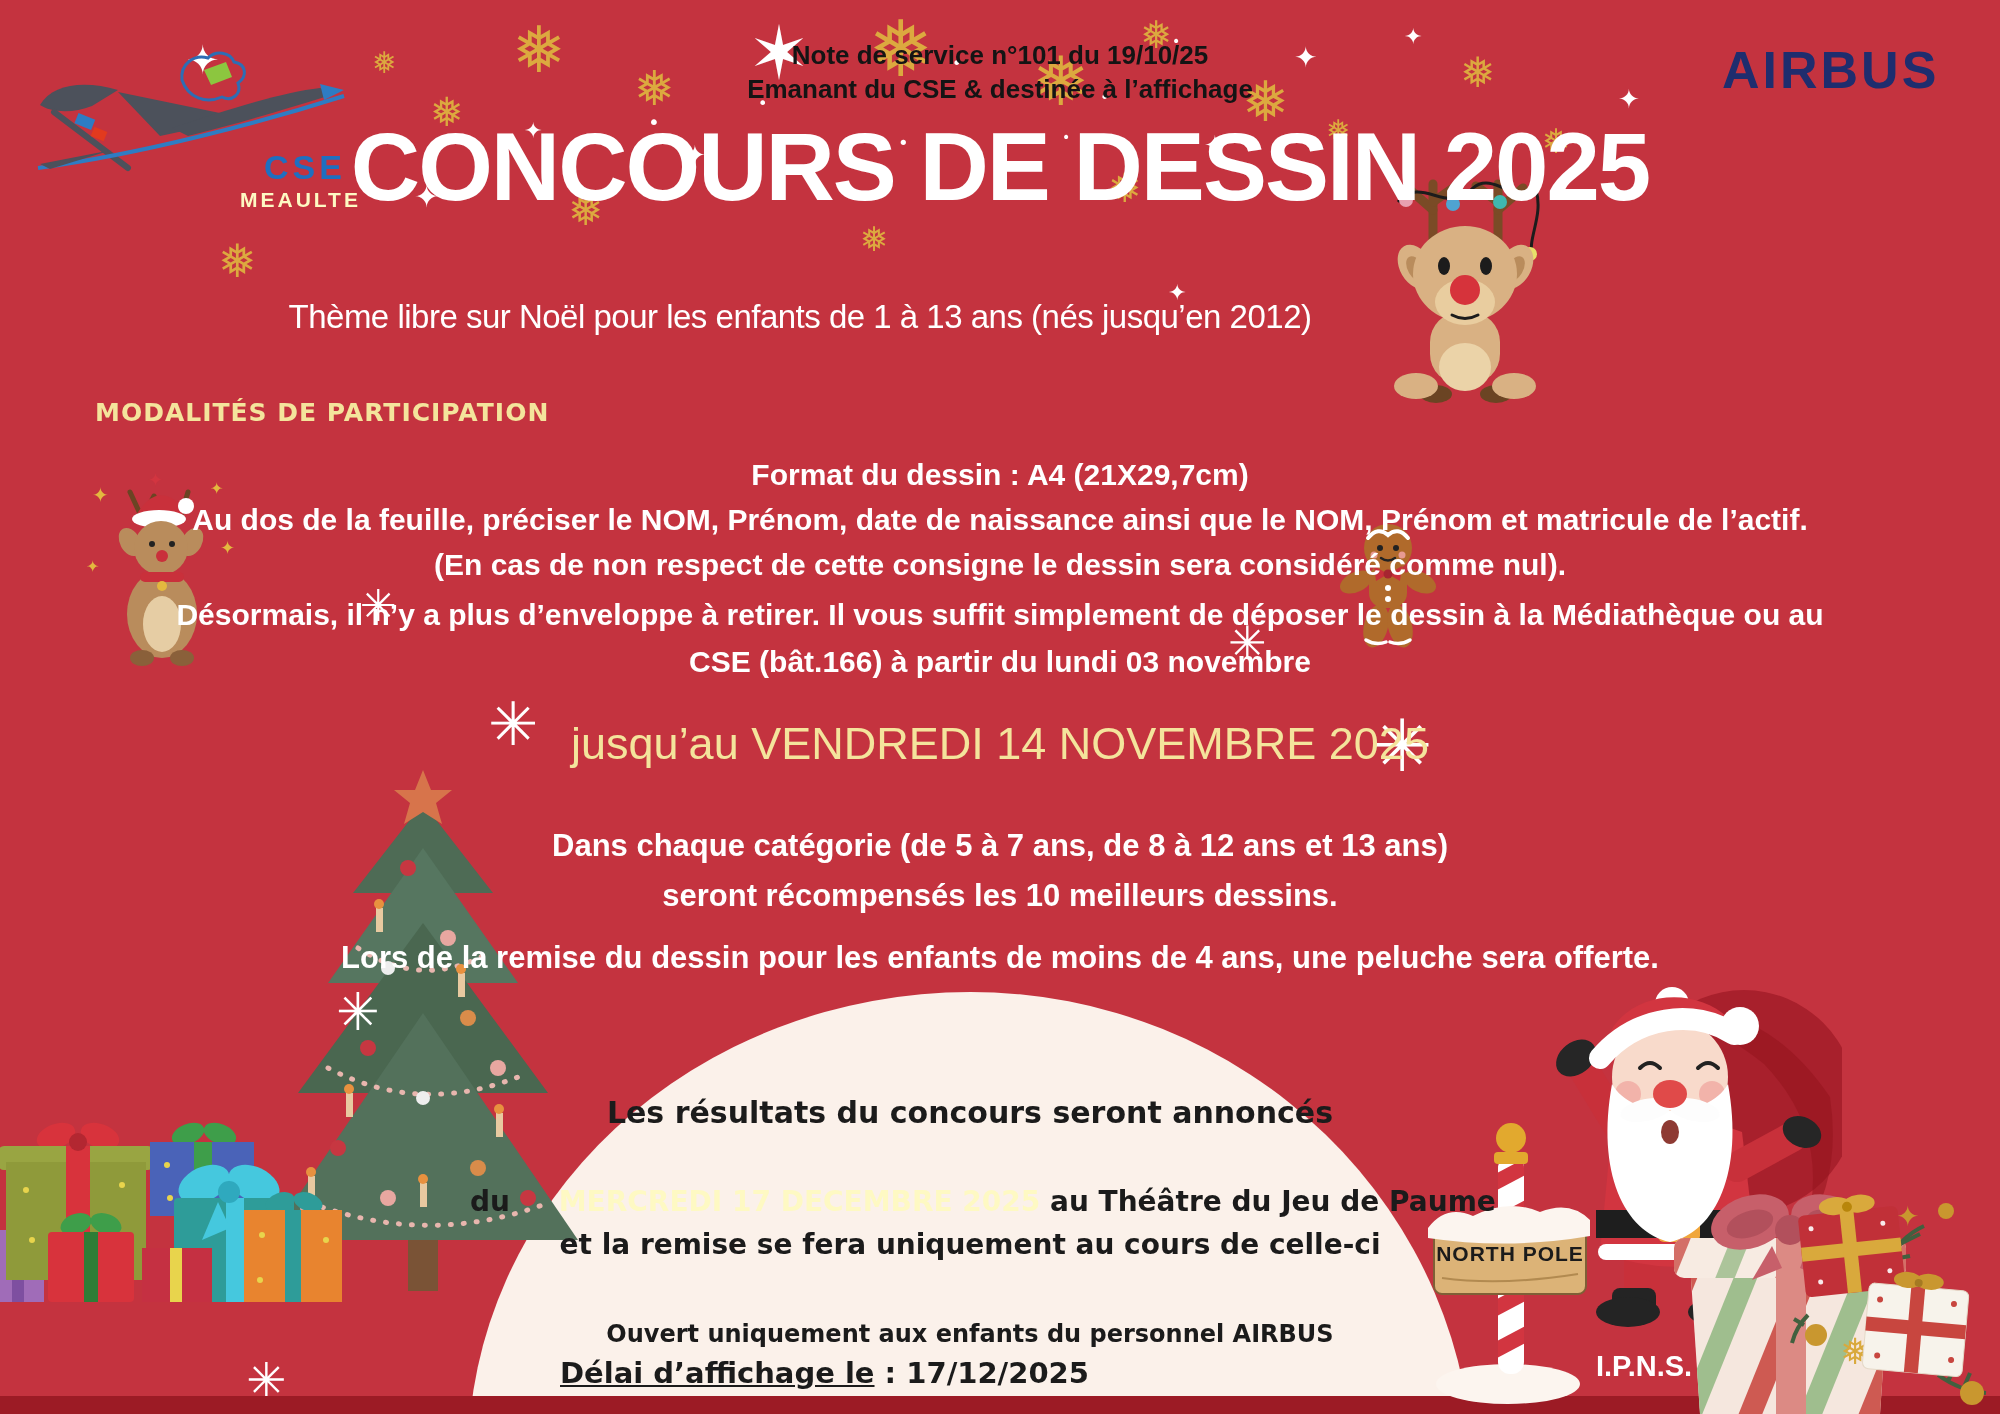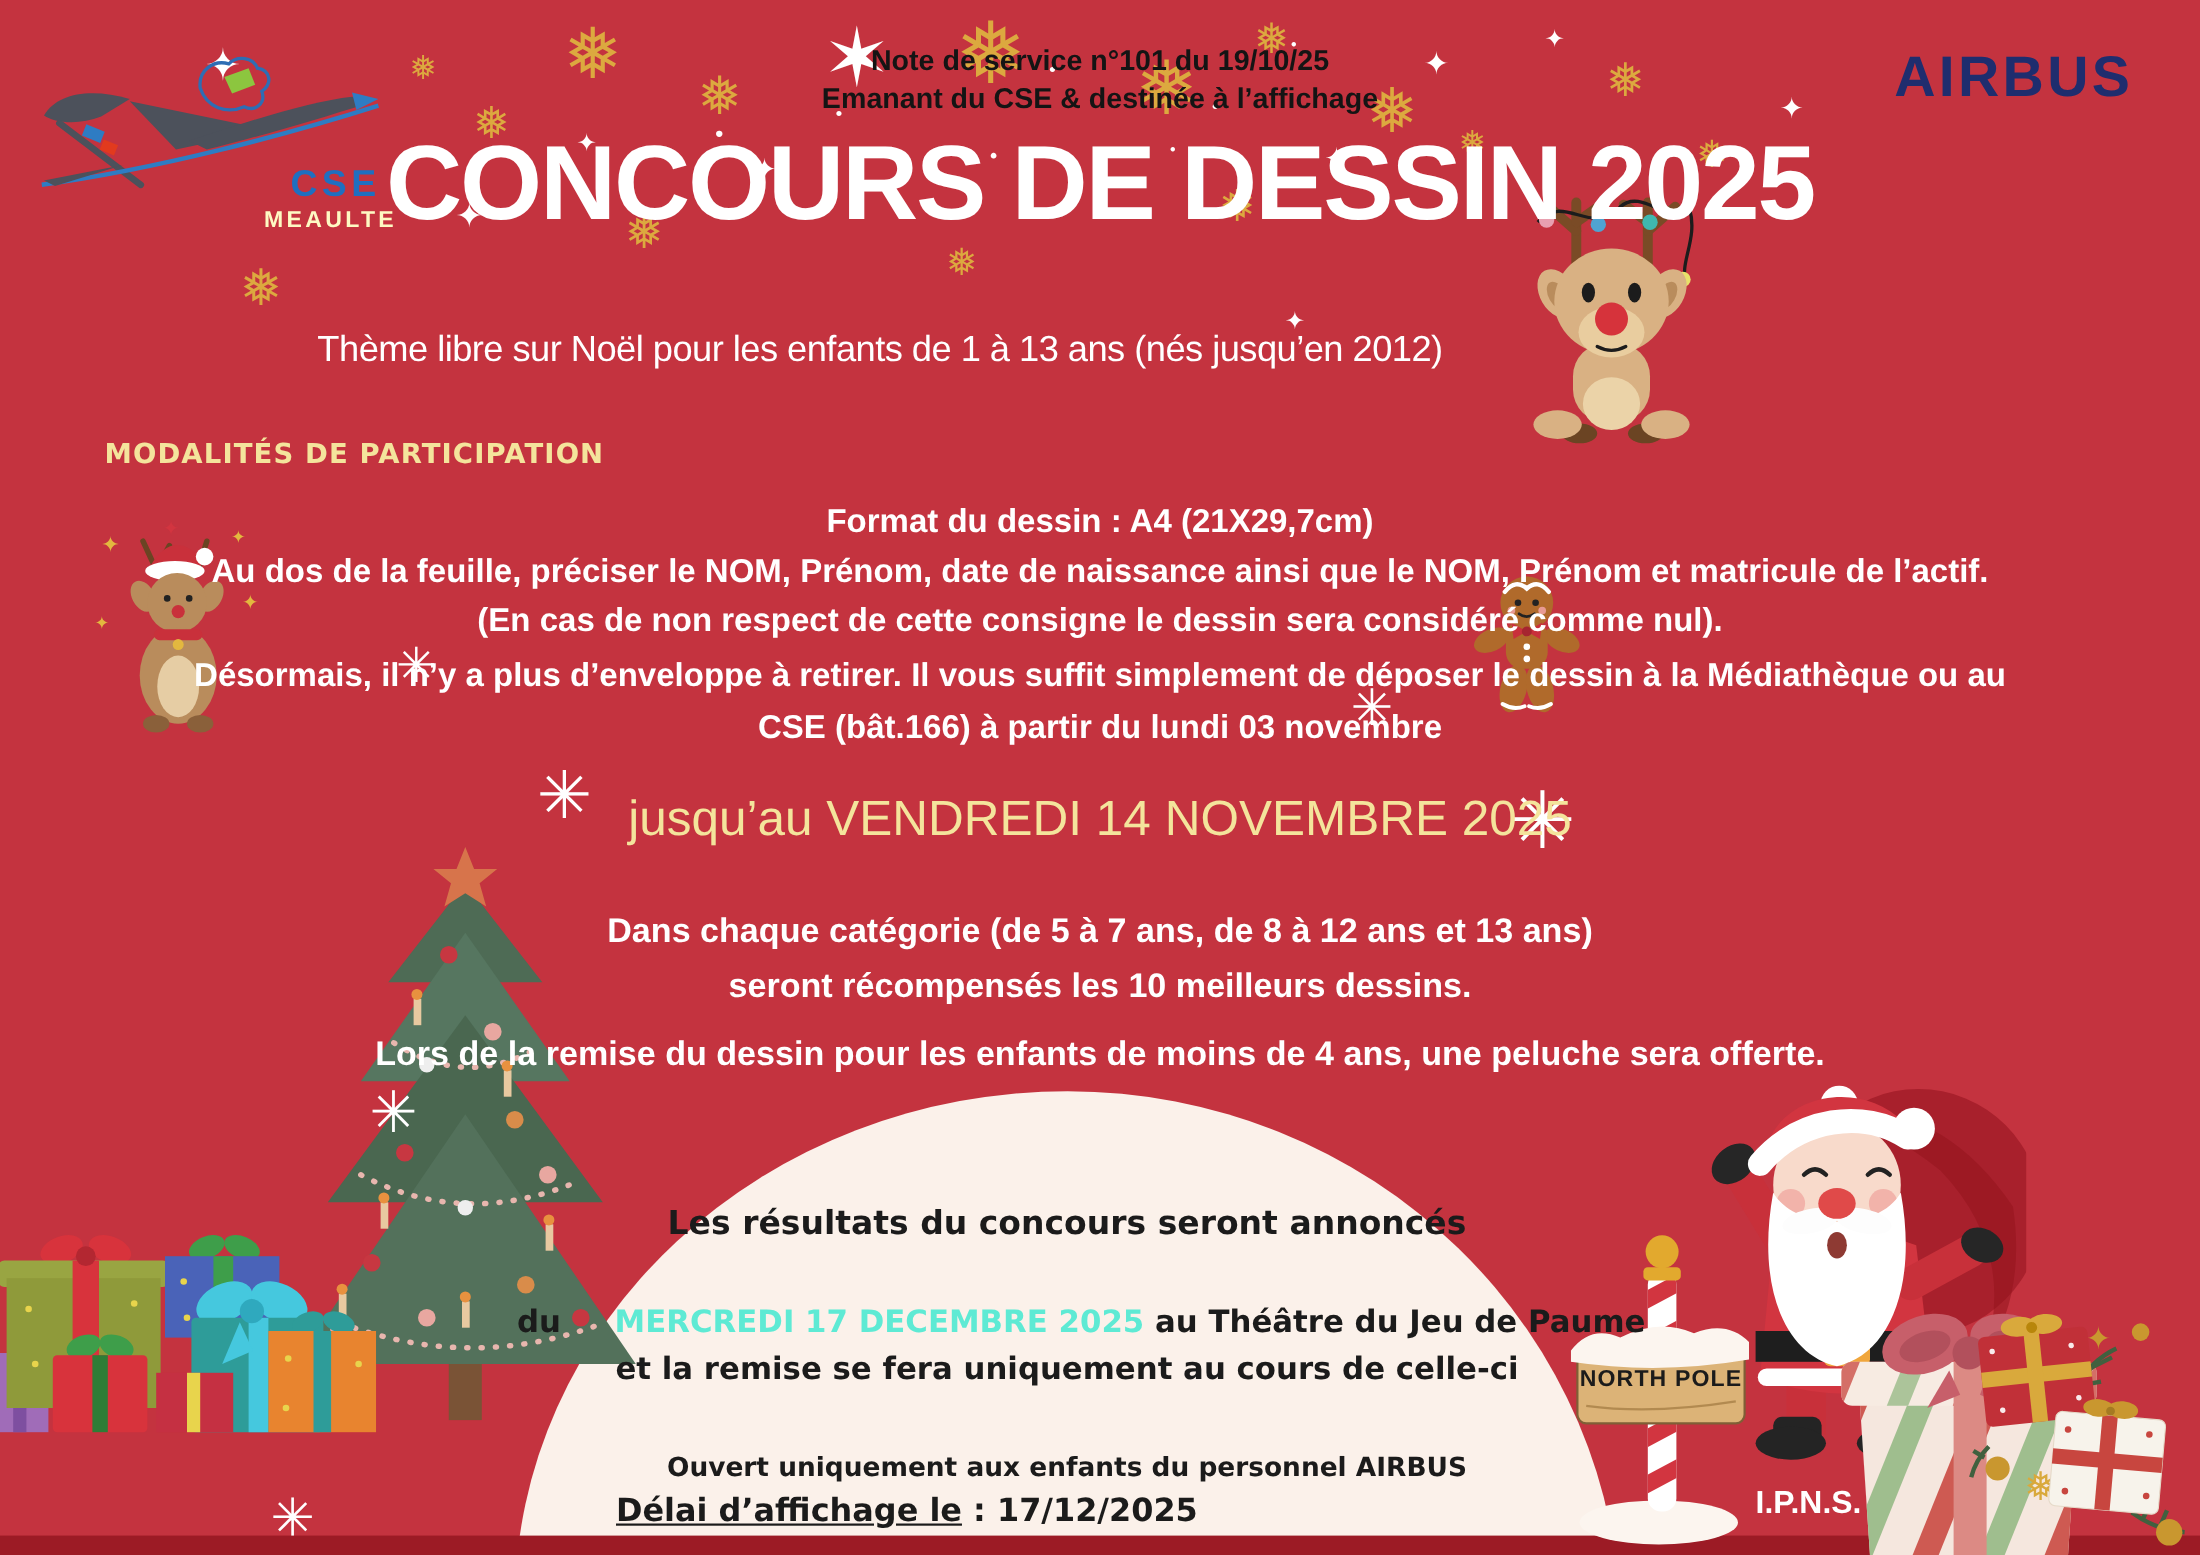--- a/index.html
+++ b/index.html
@@ -103,21 +103,21 @@
   <div class="t ctr wb" style="top:645px;font-size:30px;">CSE (bât.166) à partir du lundi 03 novembre</div>
 
   <div class="t ctr yellow" style="top:718px;font-size:45px;font-weight:normal;">jusqu’au VENDREDI 14 NOVEMBRE 2025</div>
 
   <div class="t ctr wb" style="top:828px;font-size:31px;">Dans chaque catégorie (de 5 à 7 ans, de 8 à 12 ans et 13 ans)</div>
   <div class="t ctr wb" style="top:878px;font-size:31px;">seront récompensés les 10 meilleurs dessins.</div>
   <div class="t ctr wb" style="top:940px;font-size:31px;">Lors de la remise du dessin pour les enfants de moins de 4 ans, une peluche sera offerte.</div>
 
   <div class="t blobline comic" style="top:1095px;font-size:30px;">Les résultats du concours seront annoncés</div>
   <div class="t blobline comic" style="top:1185px;font-size:28px;">
-    <span>du </span><span style="color:#5eead4;margin-left:39px;">MERCREDI 17 DECEMBRE 2025</span><span> au Théâtre du Jeu de Paume</span>
+    <span>du </span><span style="color:#fef9c3;margin-left:39px;">MERCREDI 17 DECEMBRE 2025</span><span> au Théâtre du Jeu de Paume</span>
   </div>
   <div class="t blobline comic" style="top:1228px;font-size:28px;">et la remise se fera uniquement au cours de celle-ci</div>
   <div class="t blobline comic" style="top:1320px;font-size:24px;">Ouvert uniquement aux enfants du personnel AIRBUS</div>
   <div class="t comic" style="left:560px;top:1356px;font-size:29px;">
     <span class="u">Délai d’affichage le</span><span> : 17/12/2025</span>
   </div>
   <div class="t" style="left:1596px;top:1350px;font-size:29px;font-weight:bold;color:#ffffff;">I.P.N.S.</div>
 
   <div class="dec" style="left:1378px;top:162px;width:178px;height:245px;z-index:2;">
     <svg width="178" height="245" viewBox="0 0 178 245">

